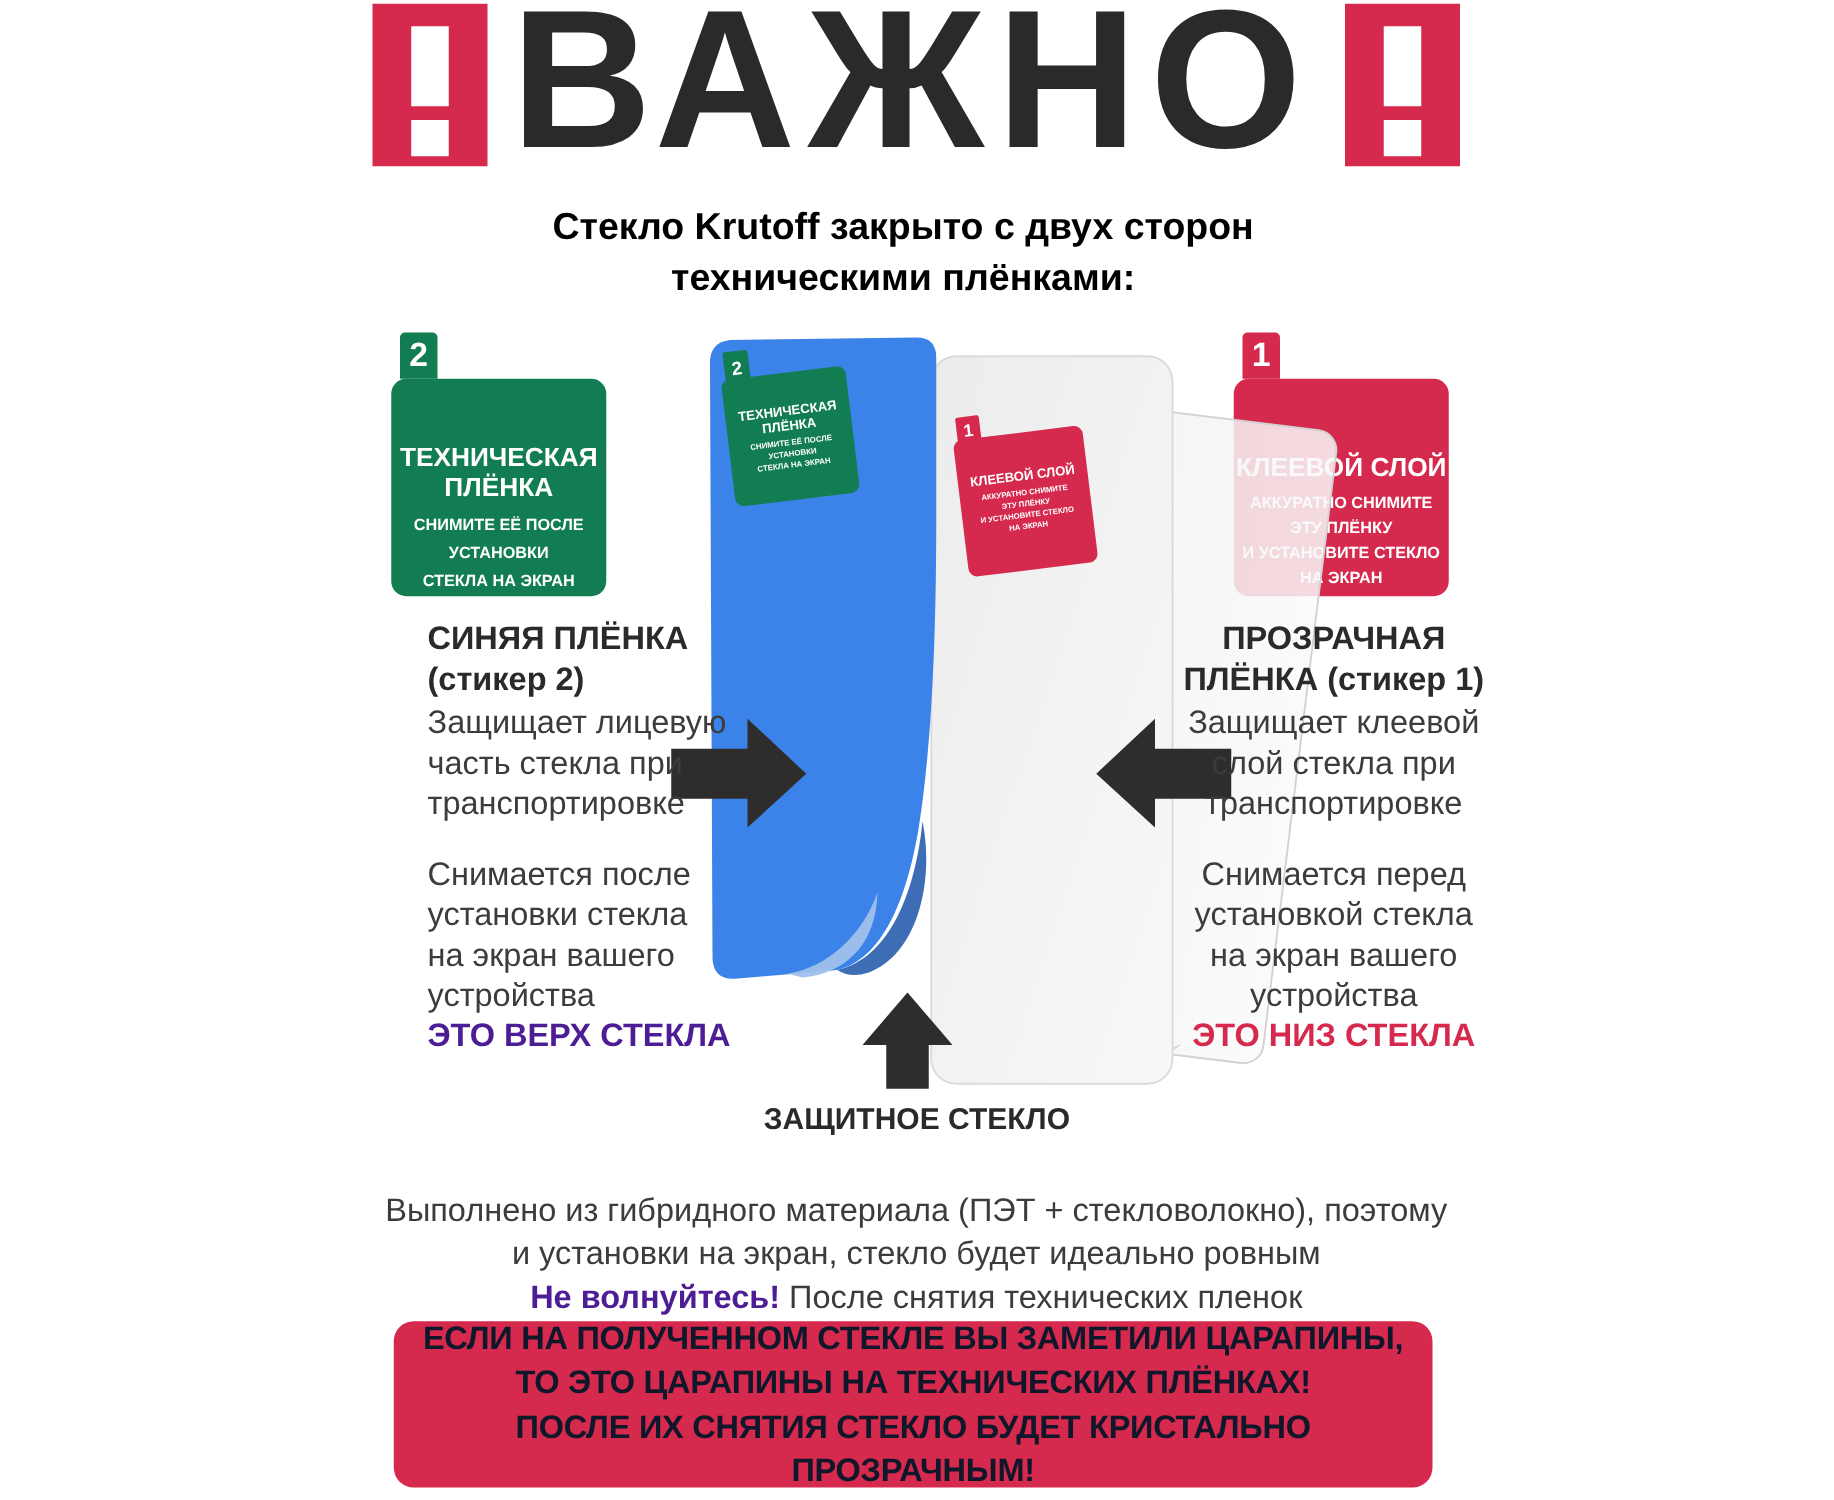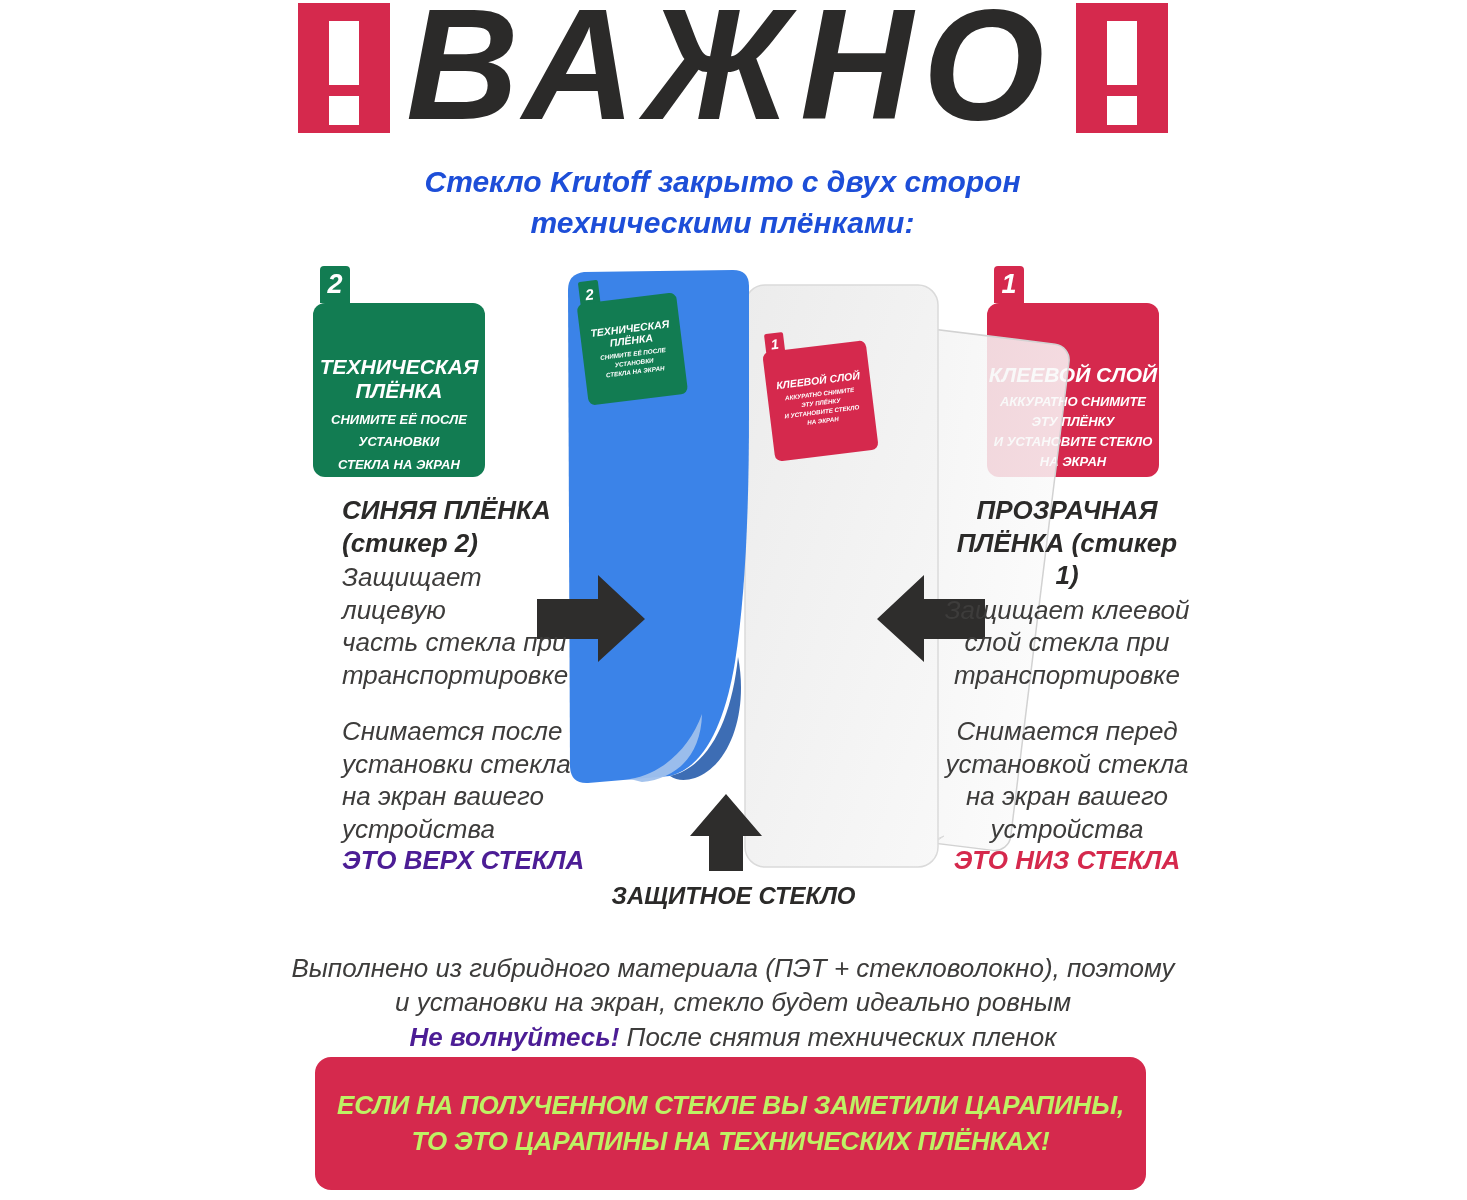--- a/index.html
+++ b/index.html
@@ -1,37 +1,37 @@
 <!DOCTYPE html>
 <html><head>
 <meta charset="utf-8">
 <style>
   html,body{margin:0;padding:0;background:#fff;}
   #canvas{
     position:relative;width:1467px;height:1200px;background:#ffffff;overflow:hidden;
-    font-family:"Liberation Sans", sans-serif;color:#2b2a29;font-style:italic;
+    font-family:"Liberation Sans", sans-serif;color:#2b2a29;
   }
   .abs{position:absolute;}
   .preline{white-space:pre-line;}
 
   
   .excl-block{
     width:92px;height:130px;background:#d5294d;
     display:flex;flex-direction:column;align-items:center;
   }
   .excl-bar{width:30px;height:64px;background:#fff;margin-top:18px;}
   .excl-dot{width:30px;height:29px;background:#fff;margin-top:11px;}
   .big-title{
     left:392px;top:-14px;width:676px;text-align:center;
     font-size:156px;font-weight:700;letter-spacing:10px;color:#2b2a29;
     transform:scaleY(1.01);line-height:1;
   }
   .subtitle{
     left:0;top:162px;width:1445px;text-align:center;
-    font-size:30px;font-weight:700;line-height:1.35;color:#1d4ed8;
+    font-size:30px;font-weight:700;line-height:1.35;color:#000000;
   }
 
   
   .sticker{width:178px;}
   .sticker .tab{
     width:30px;height:37px;margin-left:7px;border-radius:4px 4px 0 0;
     display:flex;align-items:center;justify-content:center;
     color:#fff;font-size:27px;font-weight:700;
   }
   .sticker .body{
@@ -65,21 +65,21 @@
   .glass-par{
     left:233px;top:914px;width:1000px;text-align:center;
     font-size:26px;line-height:1.17;color:#3d3c3b;margin-top:35px;
   }
   .glass-par div{margin-top:4px;}
 
   
   .banner{
     left:315px;top:1057px;width:831px;height:133px;background:#d5294d;border-radius:16px;
     display:flex;flex-direction:column;align-items:center;justify-content:center;
-    color:#bef264;font-weight:700;font-size:26px;line-height:1.35;letter-spacing:-0.2px;
+    color:#0f172a;font-weight:700;font-size:26px;line-height:1.35;letter-spacing:-0.2px;
     text-align:center;
   }
 
   
   .illus{left:520px;top:262px;width:640px;height:615px;}
   .illus text{font-family:"Liberation Sans",sans-serif;fill:#fff;text-anchor:middle;}
 </style>
 </head>
 <body>
 
@@ -212,15 +212,16 @@
   <div class="abs glass-title">ЗАЩИТНОЕ СТЕКЛО</div>
   <div class="abs glass-par">
     <div>Выполнено из гибридного материала (ПЭТ + стекловолокно), поэтому</div>
     <div>и установки на экран, стекло будет идеально ровным</div>
     <div><span class="hl-green">Не волнуйтесь!</span><span> После снятия технических пленок</span></div>
   </div>
 
   <div class="abs banner">
     <div>ЕСЛИ НА ПОЛУЧЕННОМ СТЕКЛЕ ВЫ ЗАМЕТИЛИ ЦАРАПИНЫ,</div>
     <div>ТО ЭТО ЦАРАПИНЫ НА ТЕХНИЧЕСКИХ ПЛЁНКАХ!</div>
+    <div>ПОСЛЕ ИХ СНЯТИЯ СТЕКЛО БУДЕТ КРИСТАЛЬНО ПРОЗРАЧНЫМ!</div>
   </div>
 
 </div>
 
 </body></html>

